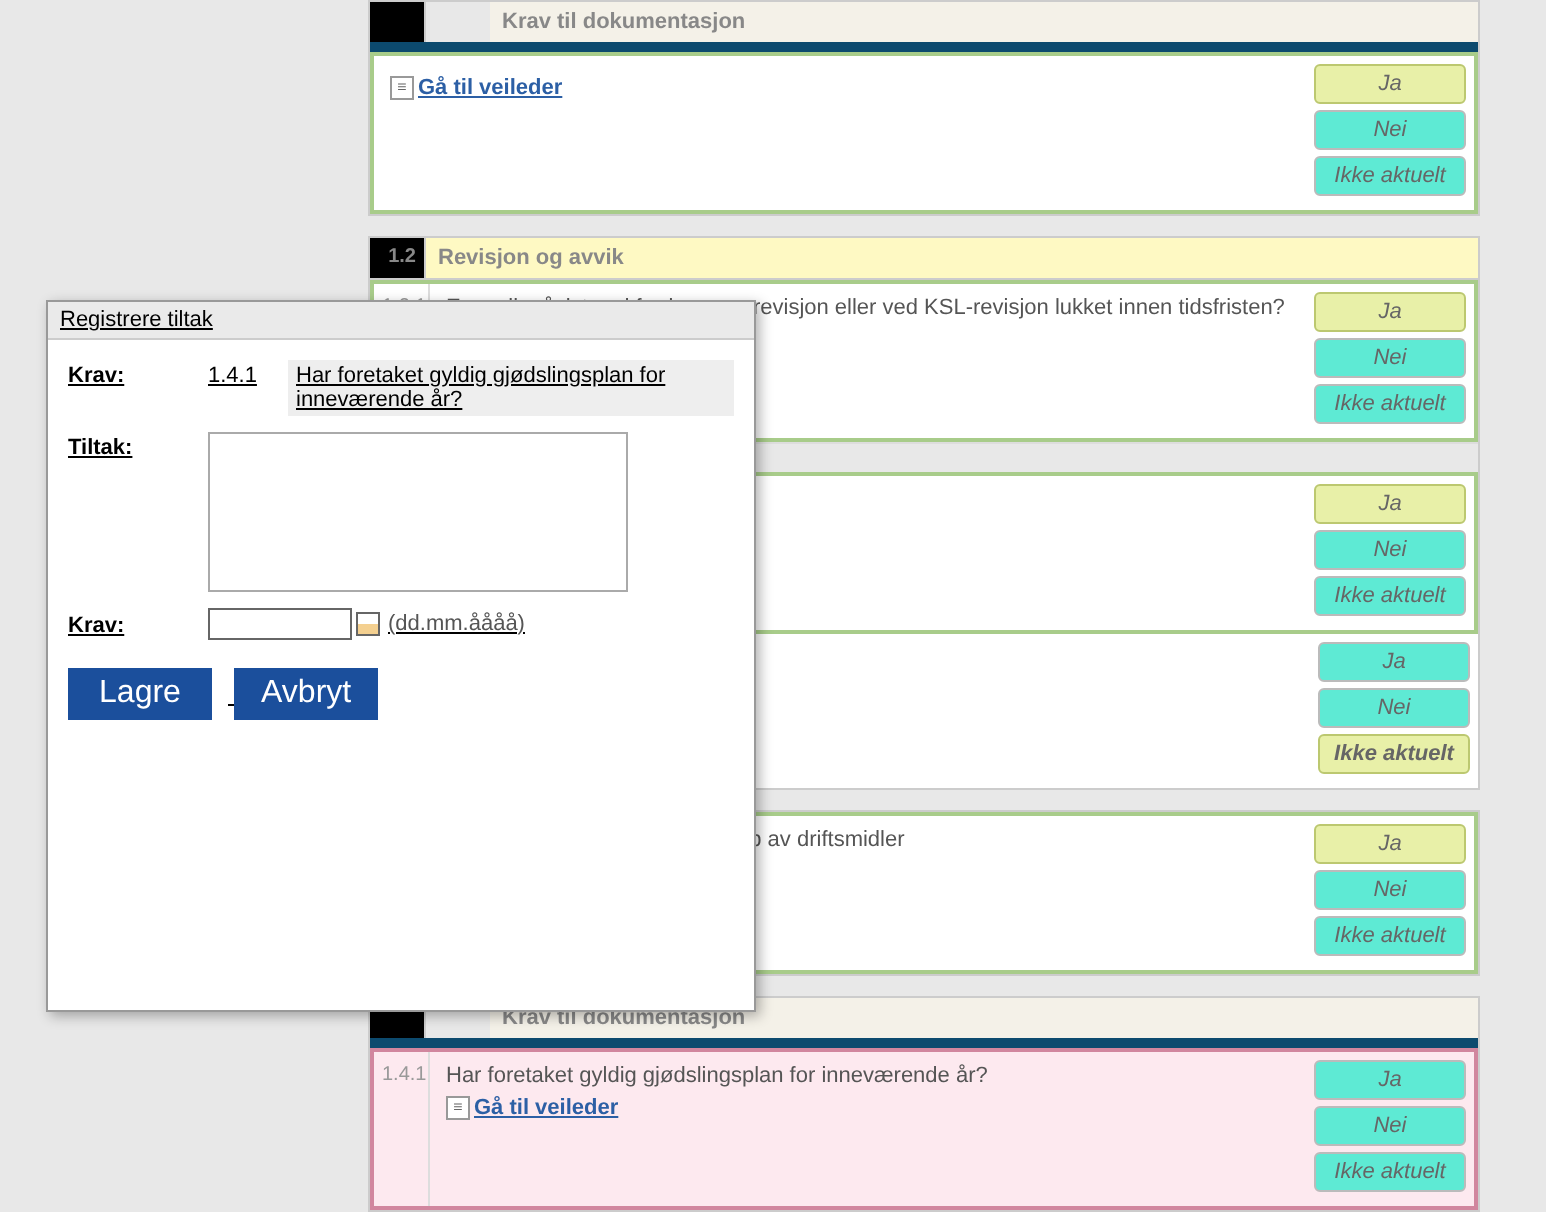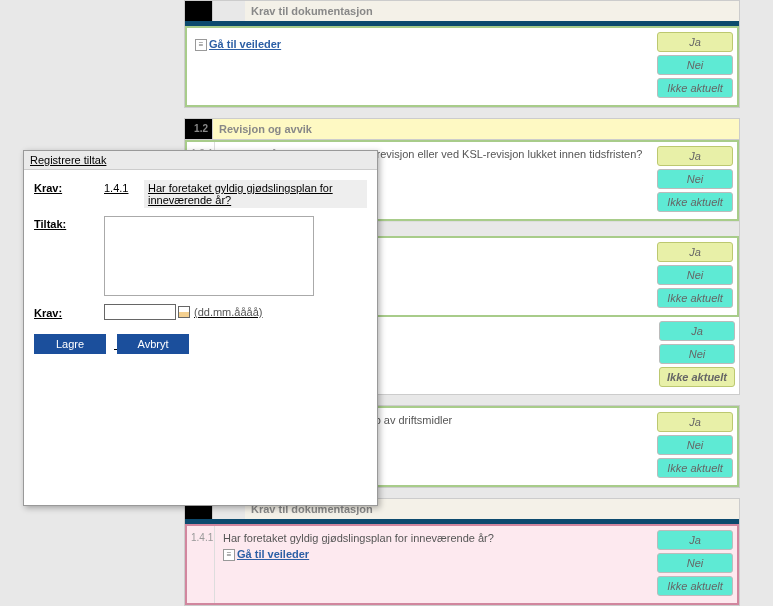--- a/index.html
+++ b/index.html
@@ -44,21 +44,21 @@
     .dialog-title { background: #eaeaea; padding: 3px 6px; font-size: 11px; border-bottom: 1px solid #ccc; }
     .dialog-body { padding: 10px; }
     .dlg-row { display: flex; margin-bottom: 8px; }
     .dlg-label { width: 70px; font-weight: bold; padding-top: 2px; }
     .dlg-num { width: 40px; padding-top: 2px; }
     .dlg-q { flex: 1; background: #eee; padding: 2px 4px; }
     .dlg-textarea { width: 210px; height: 80px; resize: none; border: 1px solid #aaa; font-family: Arial; font-size: 11px; }
     .dlg-input { width: 72px; border: 1px solid #666; padding: 1px 2px; font-size: 11px; }
     .dlg-hint { color: #555; margin-left: 4px; }
     .cal-icon { display: inline-block; width: 12px; height: 12px; border: 1px solid #666; background: linear-gradient(#fff 50%, #f4d090 50%); vertical-align: middle; margin-left: 2px; }
-    .dlg-btn { display: inline-block; width: 72px; padding: 4px 0; background: #1b4f9c; color: #fff; border: none; margin-right: 8px; font-size: 11px; cursor: pointer; }
+    .dlg-btn { display: inline-block; width: 72px; padding: 4px 0; background: #1b4f9c; color: #fff; border: none; margin-right: 8px; font-size: 16px; cursor: pointer; }
     .dlg-buttons { margin-top: 14px; }
   </style>
 </head>
 <body>
 
 <div class="main-table">
 
   <div class="section-block">
     <div class="subheader-row">
       <div class="num-cell section"></div>

